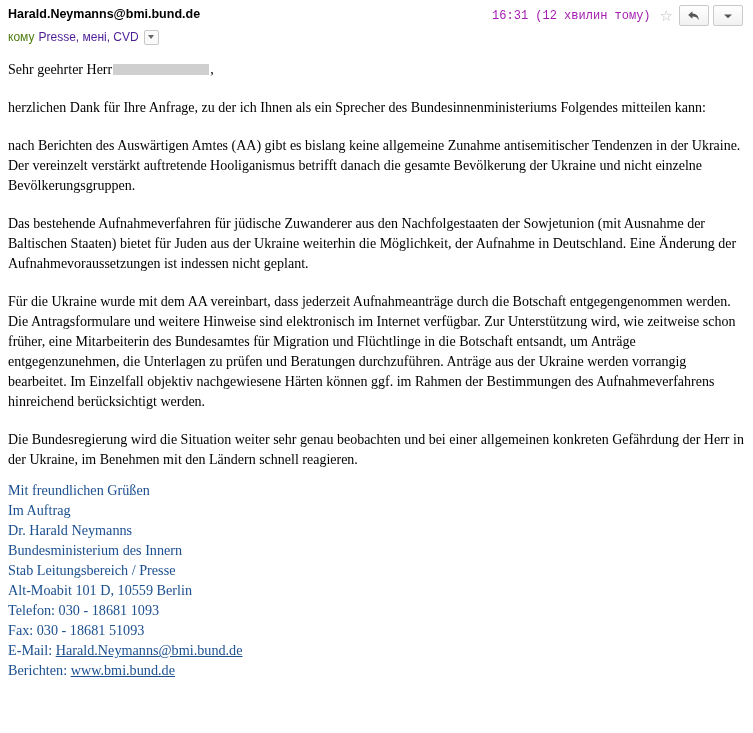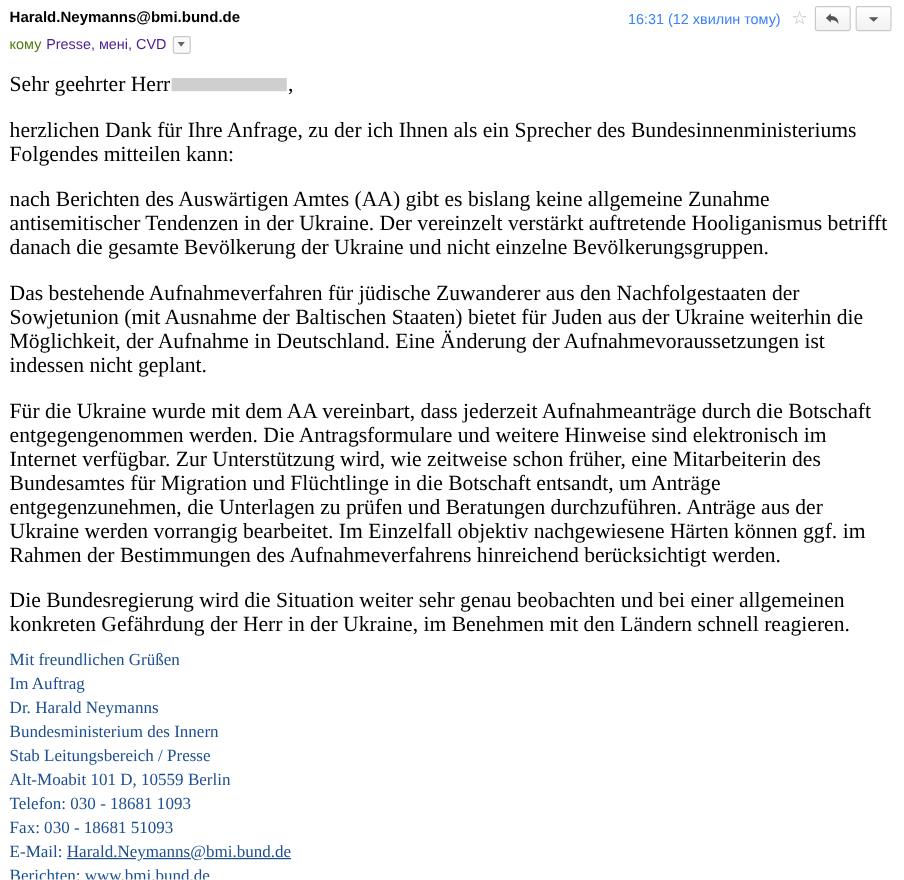--- a/index.html
+++ b/index.html
@@ -37,23 +37,23 @@
     padding-top: 1px;
   }
   .header-right {
     margin-left: auto;
     display: flex;
     align-items: center;
     gap: 6px;
     padding-right: 2px;
   }
   .timestamp {
-    font-family: Liberation Sans, sans-serif;
+    font-family: Liberation Mono, monospace;
     font-size: 12px;
-    color: #3b82f6;
+    color: #a21caf;
     white-space: nowrap;
     line-height: 16px;
   }
   .star-icon {
     font-size: 15px;
     color: #bdbdbd;
     line-height: 14px;
     cursor: pointer;
     margin-left: 3px;
   }
@@ -103,21 +103,21 @@
     border-left: 3px solid transparent;
     border-right: 3px solid transparent;
     border-top: 4px solid #666;
     display: block;
   }
 
   
   .body-wrap {
     padding: 14px 8px 0 8px;
     font-family: "Liberation Serif", serif;
-    font-size: 18px;
+    font-size: 14px;
     line-height: 20px;
     color: #000;
   }
   .body-wrap p {
     margin: 0 0 18px 0;
   }
   .body-wrap p.tight { margin-bottom: 0; }
   .redact {
     display: inline-block;
     width: 96px;

